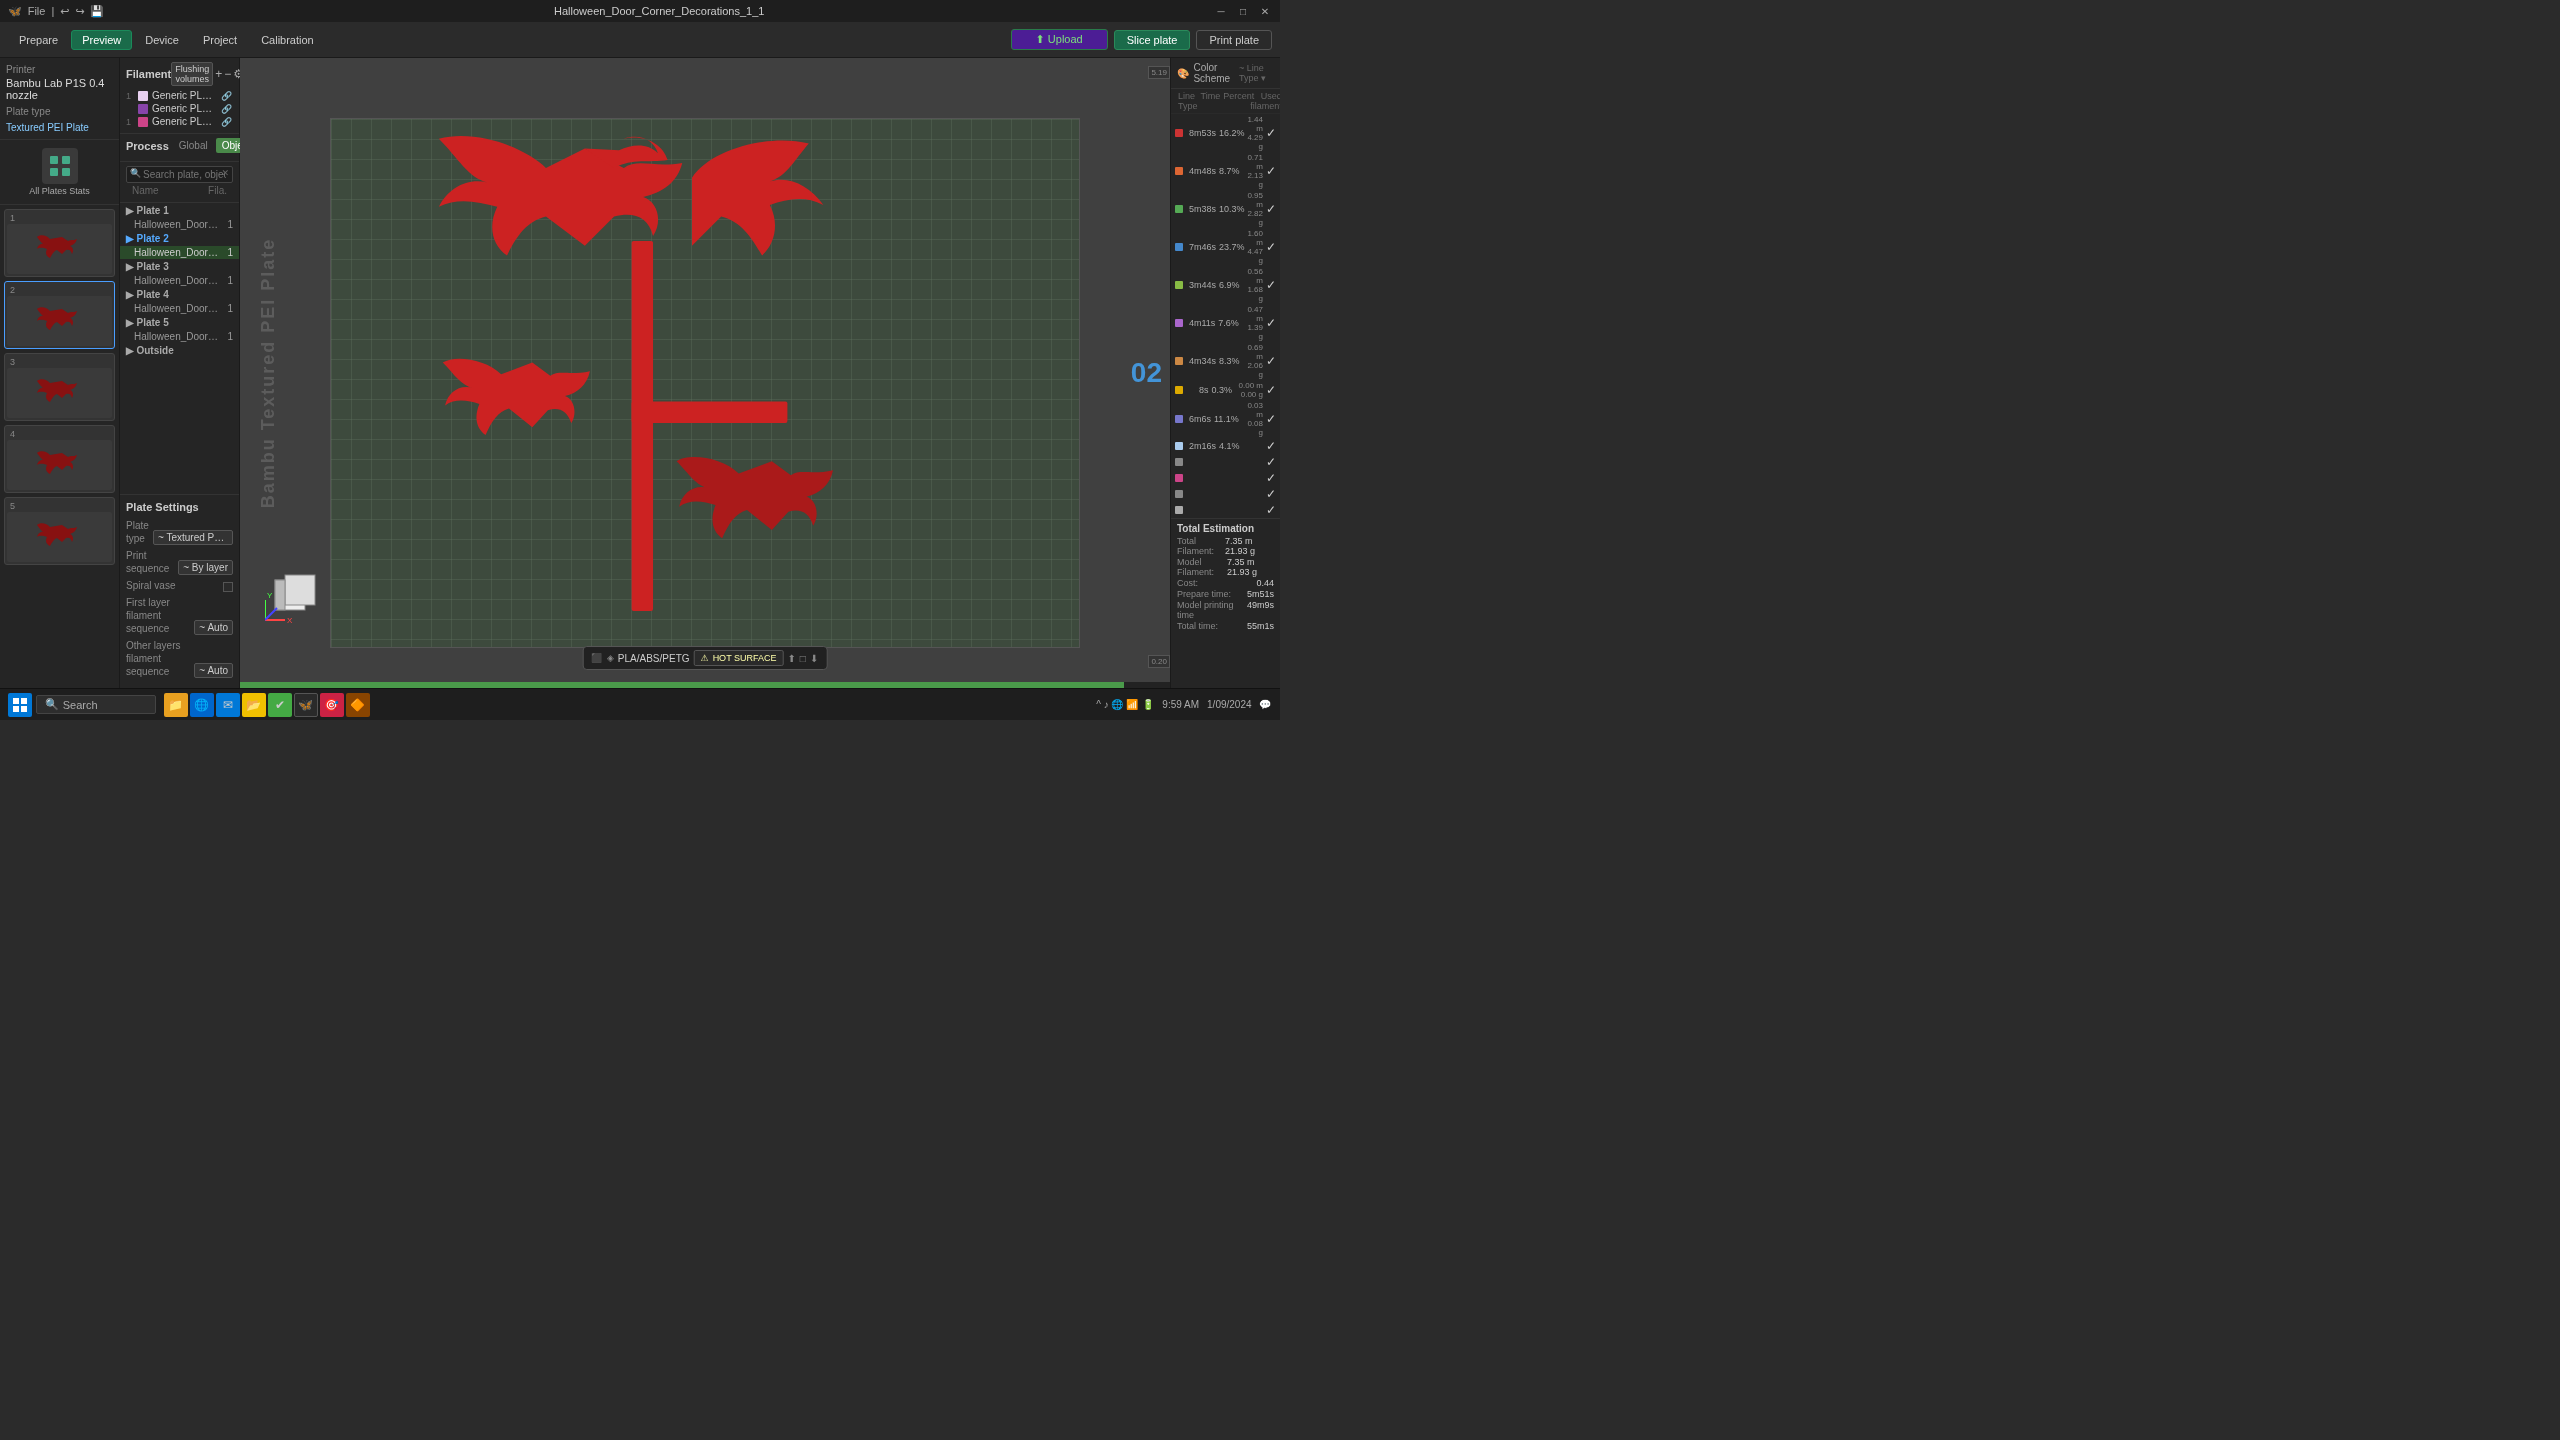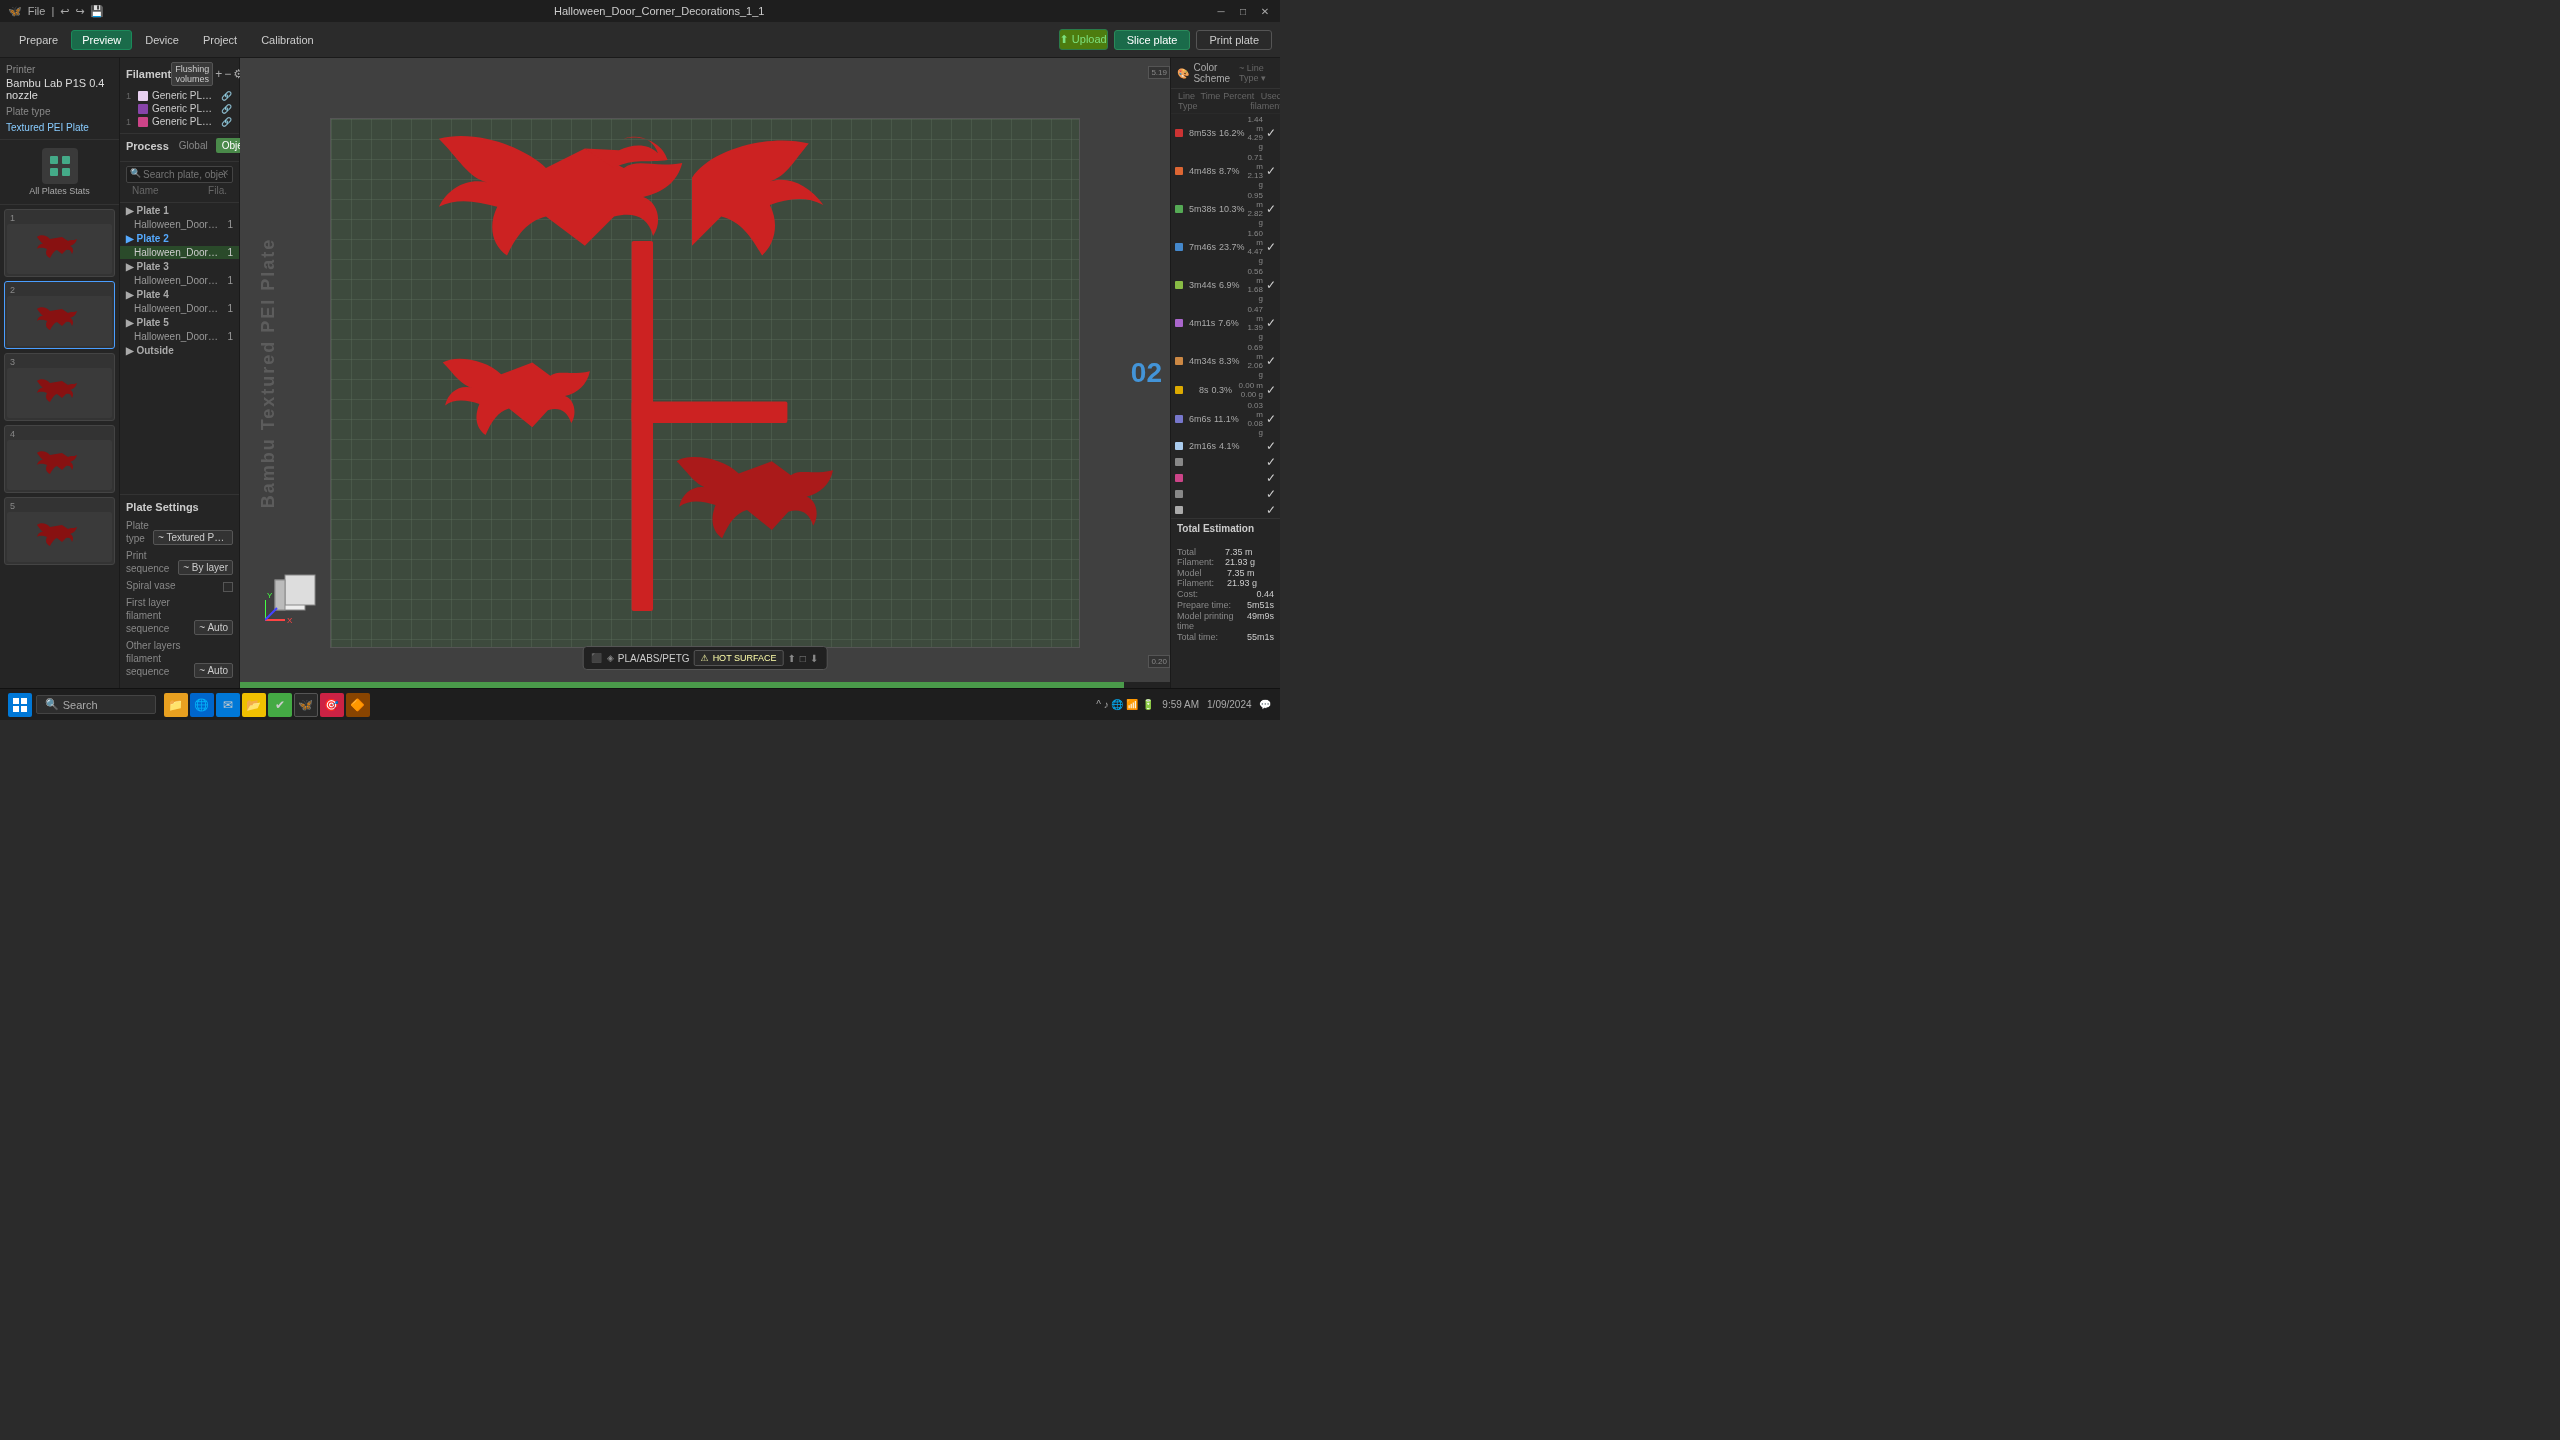--- a/index.html
+++ b/index.html
@@ -10,21 +10,21 @@
     .title-bar-left { display: flex; align-items: center; gap: 6px; font-size: 11px; color: #aaa; }
     .title-bar-center { font-size: 11px; color: #ccc; }
     .title-bar-right { display: flex; align-items: center; gap: 8px; font-size: 11px; color: #aaa; }
     .title-btn { cursor: pointer; width: 14px; height: 14px; display: flex; align-items: center; justify-content: center; font-size: 10px; }
 
     
     .toolbar { background: #2b2b2b; height: 36px; display: flex; align-items: center; gap: 2px; padding: 0 8px; border-bottom: 1px solid #1a1a1a; flex-shrink: 0; }
     .toolbar-btn { background: transparent; border: 1px solid transparent; color: #ccc; padding: 3px 10px; border-radius: 3px; cursor: pointer; font-size: 11px; display: flex; align-items: center; gap: 4px; }
     .toolbar-btn.active { background: #1a6b4a; color: #fff; border-color: #1a8a5a; }
     .toolbar-right { margin-left: auto; display: flex; align-items: center; gap: 6px; }
-    .btn-upload { background: #4d7c0f; color: #7ce07c; border: 1px solid #2a7a4a; padding: 3px 0; border-radius: 3px; cursor: pointer; font-size: 11px; }
+    .btn-upload { background: #4c1d95; color: #7ce07c; border: 1px solid #2a7a4a; padding: 3px 24px; border-radius: 3px; cursor: pointer; font-size: 11px; }
     .btn-slice { background: #1a6b4a; color: #fff; border: 1px solid #2a8a5a; padding: 3px 12px; border-radius: 3px; cursor: pointer; font-size: 11px; }
     .btn-print { background: #2a2a2a; color: #ccc; border: 1px solid #555; padding: 3px 12px; border-radius: 3px; cursor: pointer; font-size: 11px; }
 
     
     .main { display: flex; flex: 1; overflow: hidden; }
 
     
     .left-panel { width: 120px; background: #252525; border-right: 1px solid #1a1a1a; display: flex; flex-direction: column; flex-shrink: 0; }
     .left-panel-top { padding: 6px; border-bottom: 1px solid #333; }
     .printer-label { font-size: 10px; color: #888; margin-bottom: 2px; }
@@ -102,21 +102,21 @@
     .color-name { font-size: 9px; color: #ccc; flex: 1; min-width: 0; overflow: hidden; text-overflow: ellipsis; white-space: nowrap; }
     .color-time { font-size: 9px; color: #aaa; width: 28px; text-align: right; }
     .color-pct { font-size: 9px; color: #aaa; width: 24px; text-align: right; }
     .color-used { font-size: 8px; color: #888; width: 40px; text-align: right; }
     .color-disp { width: 10px; }
 
     .color-section-header { display: flex; padding: 2px 4px; font-size: 9px; color: #666; gap: 3px; border-bottom: 1px solid #2a2a2a; }
 
     
     .total-section { padding: 4px 6px; border-top: 1px solid #333; font-size: 9px; }
-    .total-title { color: #ccc; font-weight: bold; margin-bottom: 13px; font-size: 10px; }
+    .total-title { color: #ccc; font-weight: bold; margin-bottom: 2px; font-size: 10px; }
     .total-row { display: flex; justify-content: space-between; margin-bottom: 1px; }
     .total-label { color: #888; }
     .total-value { color: #ccc; }
 
     
     .filament-section { padding: 4px 6px; border-bottom: 1px solid #333; }
     .filament-header { display: flex; align-items: center; justify-content: space-between; margin-bottom: 4px; }
     .filament-title { font-size: 11px; color: #ccc; font-weight: bold; }
     .filament-controls { display: flex; gap: 2px; }
     .filament-ctrl-btn { background: transparent; border: none; color: #aaa; cursor: pointer; font-size: 12px; }

